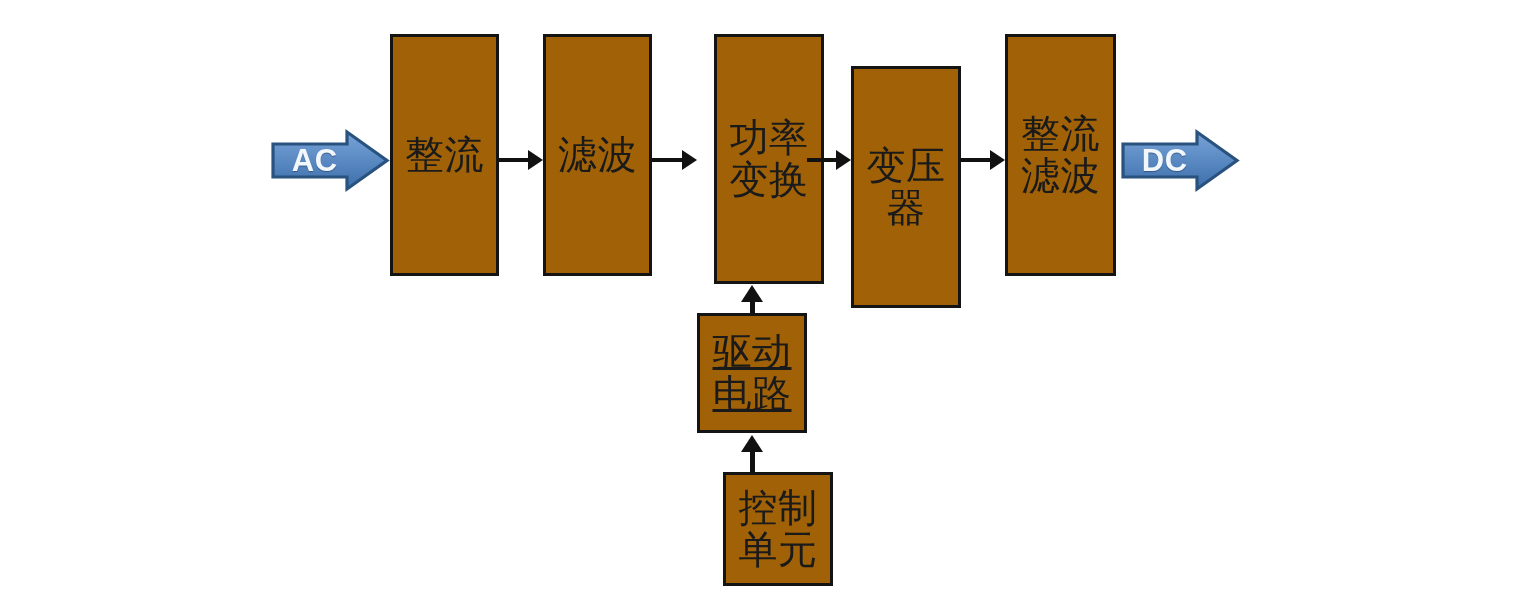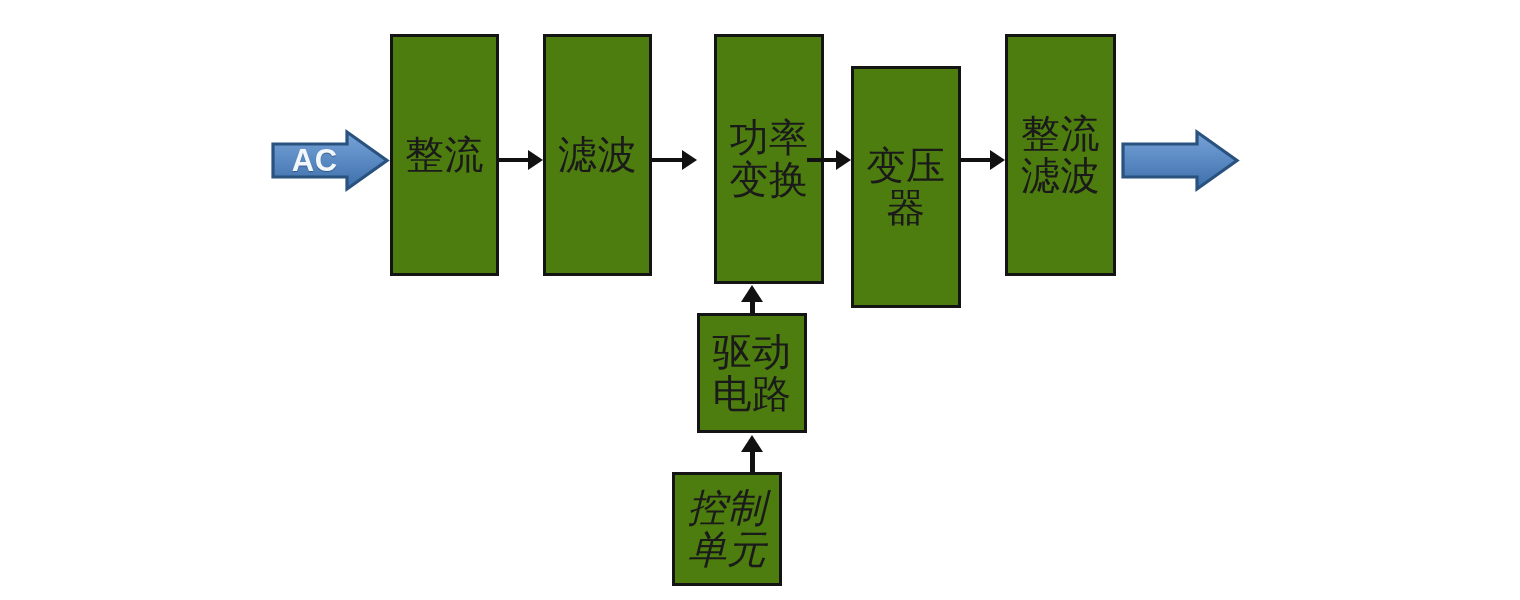--- a/index.html
+++ b/index.html
@@ -16,21 +16,21 @@
     height: 600px;
     background: #ffffff;
     overflow: hidden;
   }
 
   
   .block {
     position: absolute;
     box-sizing: border-box;
     border: 3px solid #141414;
-    background: #4d7c0f;
+    background: #a16207;
     display: flex;
     align-items: center;
     justify-content: center;
     text-align: center;
     color: #1a1a1a;
     font-family: "Liberation Serif", "DejaVu Serif", serif;
     font-size: 39px;
     line-height: 1.08;
     letter-spacing: 0.5px;
     white-space: pre-line;
@@ -164,31 +164,32 @@
     <svg width="118" height="61" viewBox="0 0 118 61" aria-hidden="true">
       <defs>
         <linearGradient id="dcGrad" x1="0" y1="0" x2="0" y2="1">
           <stop offset="0%" stop-color="#77a2d6"></stop>
           <stop offset="45%" stop-color="#5d8cc5"></stop>
           <stop offset="100%" stop-color="#3c6ea9"></stop>
         </linearGradient>
       </defs>
       <polygon points="2,14 76,14 76,2 116,30.5 76,59 76,47 2,47" fill="url(#dcGrad)" stroke="#29527e" stroke-width="3.2" stroke-linejoin="miter"></polygon>
     </svg>
+    <span class="ba-label">DC</span>
   </div>
 
   <div class="conn-v" style="left:741px; top:285px; height:29px;">
     <span class="head"></span>
     <span class="shaft" style="height:18px;"></span>
   </div>
 
-  <div class="block" style="left:697px; top:313px; width:110px; height:120px;">驱动
+  <div class="block" style="left:697px; top:313px; width:110px; height:120px;text-decoration:underline;">驱动
 电路</div>
 
   <div class="conn-v" style="left:741px; top:435px; height:38px;">
     <span class="head"></span>
     <span class="shaft" style="height:26px;"></span>
   </div>
 
-  <div class="block" style="left:672px; top:472px; width:110px; height:114px;font-style:italic;">控制
+  <div class="block" style="left:723px; top:472px; width:110px; height:114px;">控制
 单元</div>
 
 </div>
 
 </body></html>

